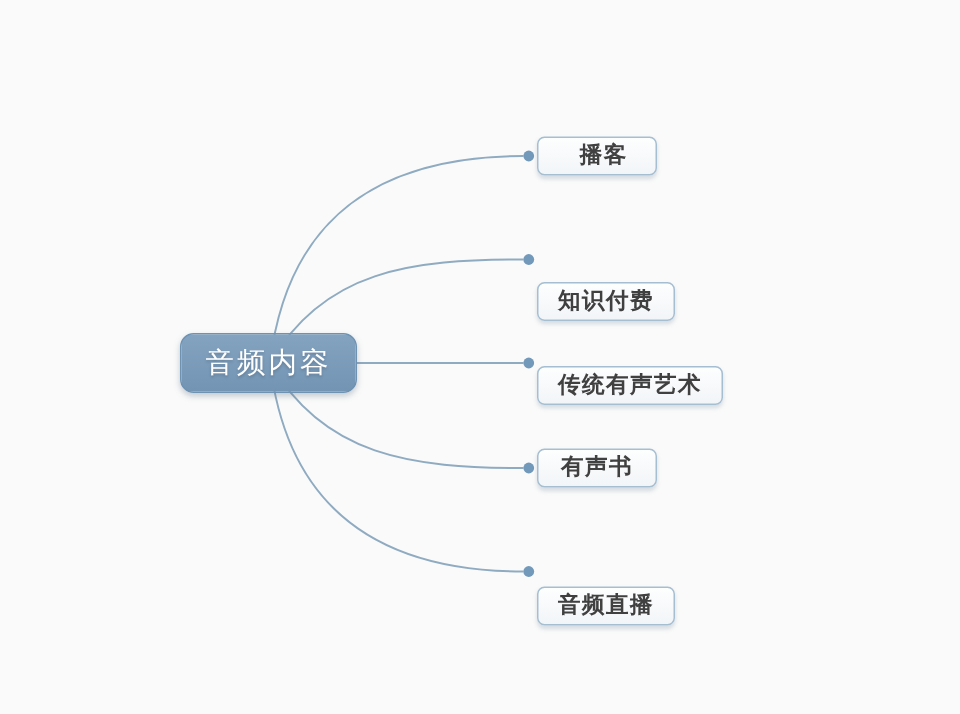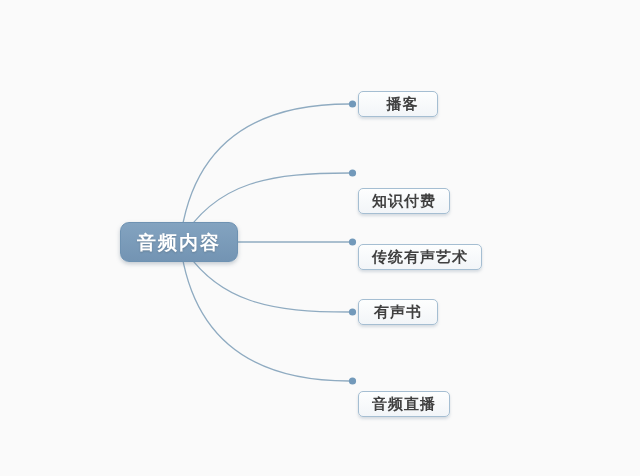--- a/index.html
+++ b/index.html
@@ -40,21 +40,21 @@
     width: 118px;
     height: 40px;
     line-height: 40px;
     text-align: center;
     background: linear-gradient(#83a3c0, #7394b3);
     border: 1px solid #6e92b2;
     border-radius: 9px;
     box-sizing: border-box;
     color: #ffffff;
     font-size: 19px;
-    font-weight: bold;
+    font-weight: normal;
     letter-spacing: 2px;
     box-shadow: 0 2px 4px rgba(90,110,130,0.35);
     text-shadow: 0 1px 2px rgba(0,0,0,0.18);
     cursor: default;
   }
   .branch-node {
     position: absolute;
     z-index: 2;
     left: 358px;
     height: 26px;

